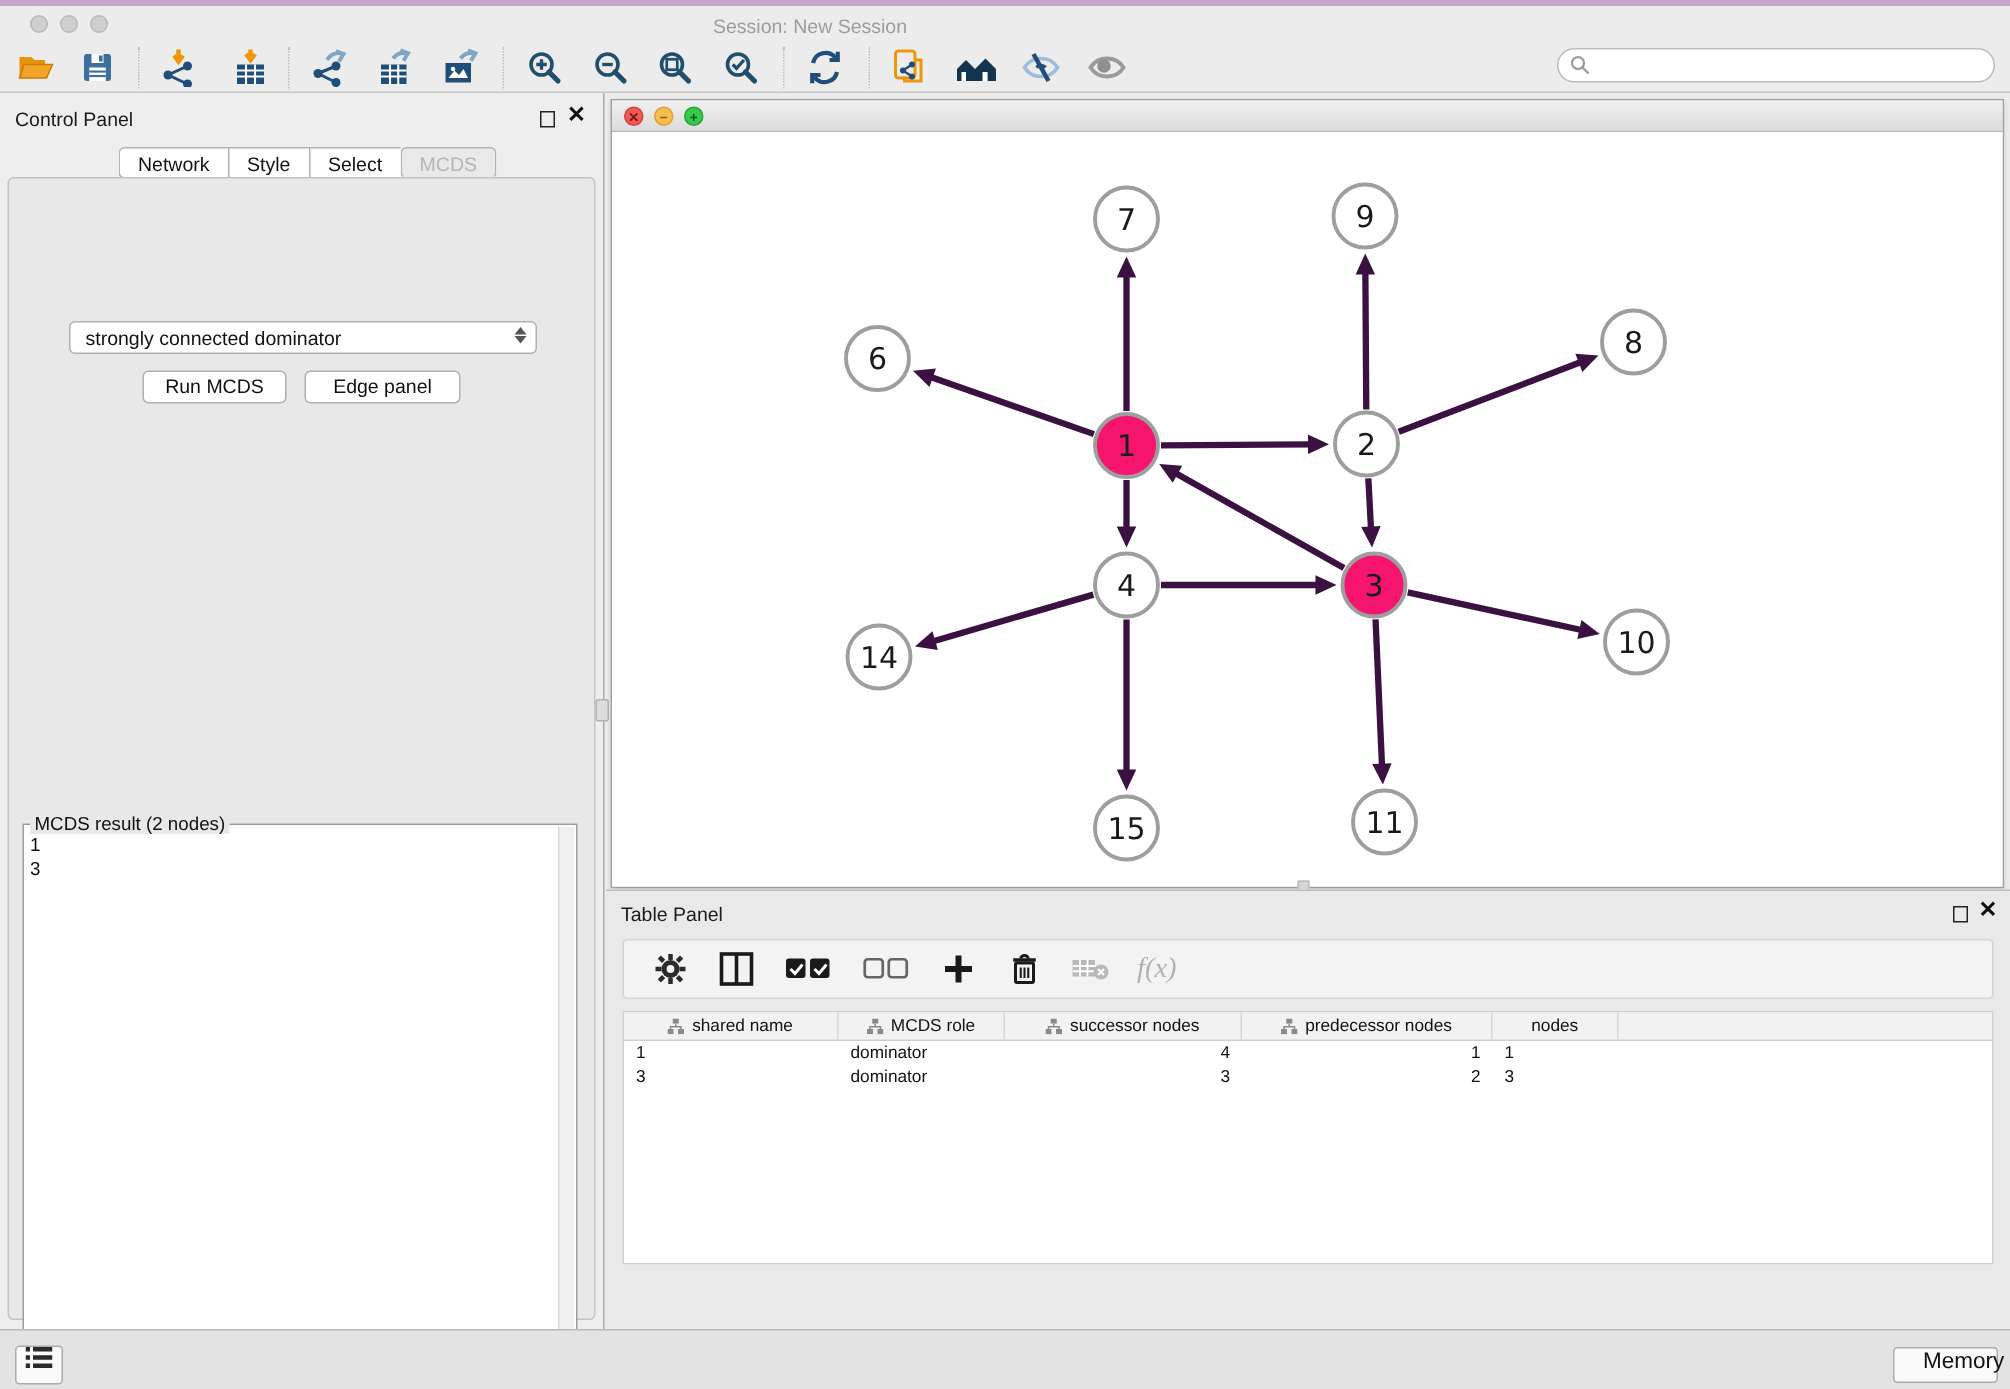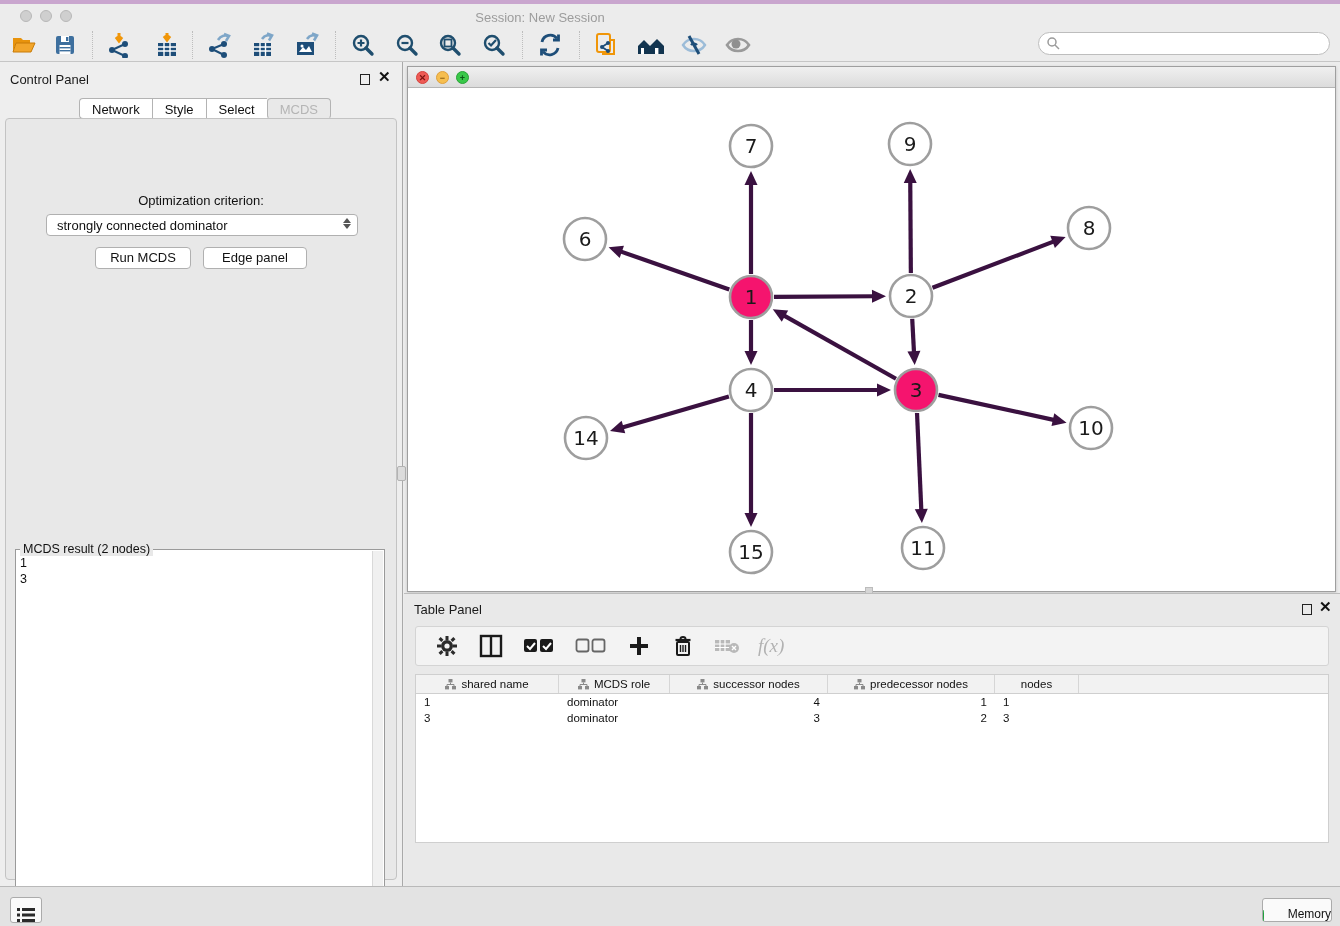--- a/index.html
+++ b/index.html
@@ -68,21 +68,21 @@
   .td { padding:0 8px; overflow:hidden; white-space:nowrap; }
   .ralign { text-align:right; }
   .tp-tabs { position:absolute; left:0; top:264px; width:100%; display:flex; justify-content:center; font-size:13px; }
   .tp-tab { padding:4px 14px 3px 14px; background:#fff; border:1px solid #b3b3b3; border-right:none; color:#111; }
   .tp-tab:first-child { border-top-left-radius:5px; border-bottom-left-radius:5px; }
   .tp-tab.last { border-right:1px solid #b3b3b3; border-top-right-radius:5px; border-bottom-right-radius:5px; }
   .tp-tab.selected { background:#dcdcdc; color:#a9a9a9; }
 
   
   .statusbar { left:0; top:886px; width:1340px; height:40px; background:#e3e3e3; border-top:1px solid #b9b9b9; }
-  .sb-btn { position:absolute; background:#fafafa; border:1px solid #ababab; border-radius:3px; display:flex; align-items:flex-end; justify-content:center; gap:24px; font-size:12px; color:#111; }
+  .sb-btn { position:absolute; background:#fafafa; border:1px solid #ababab; border-radius:3px; display:flex; align-items:flex-start; justify-content:center; gap:24px; font-size:15px; color:#111; }
   .memdot { width:11px; height:11px; border-radius:50%; background:#1ea03c; }
 
   svg { display:block; }
 </style>
 </head>
 <body>
 
 <div class="abs top-strip"></div>
 <div class="abs titlebar">
   <div class="abs traffic gray" style="left:20px"></div>
@@ -235,21 +235,20 @@
   <div class="mini-close" style="left:378px">✕</div>
 
   <div class="cp-tabs">
     <div class="cp-tab">Network</div>
     <div class="cp-tab">Style</div>
     <div class="cp-tab">Select</div>
     <div class="cp-tab last selected">MCDS</div>
   </div>
 
   <div class="cp-body">
-    <div class="opt-label">Optimization criterion:</div>
     <div class="dropdown">
       <span>strongly connected dominator</span>
       <div class="stepper">
           <span class="up"></span>
           <span class="dn"></span>
         </div>
     </div>
     <div class="cp-btn" style="left:89px; width:96px">Run MCDS</div>
     <div class="cp-btn" style="left:197px; width:104px">Edge panel</div>
 

